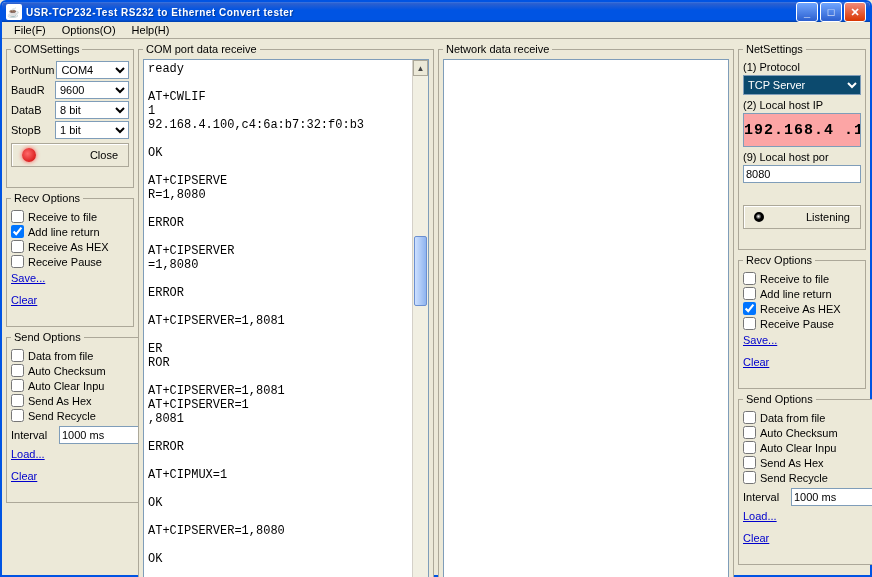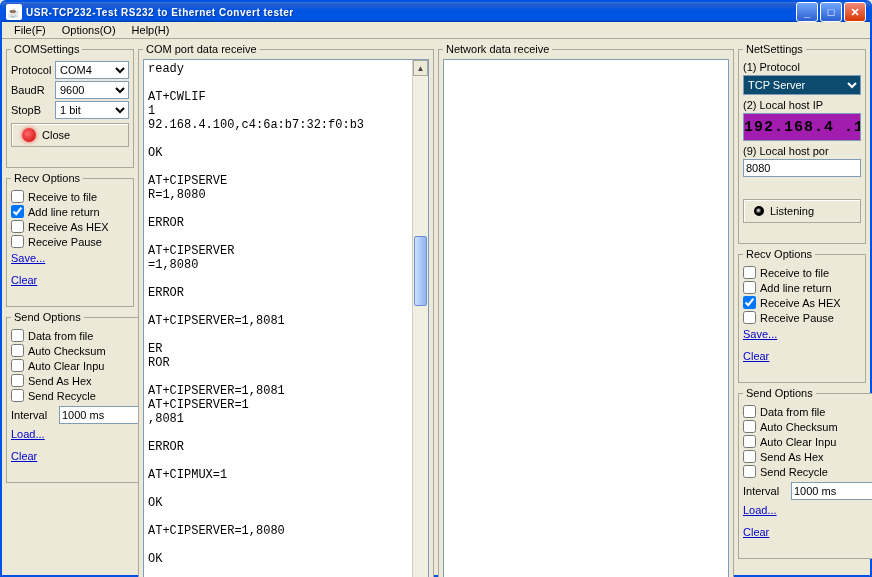--- a/index.html
+++ b/index.html
@@ -25,39 +25,39 @@
 
 fieldset { border: 1px solid #aca899; padding: 4px 4px 20px 4px; background: #ece9d8; }
 legend { padding: 0 3px; color: #000; font-size: 11px; }
 
 .row { display: flex; align-items: center; gap: 2px; margin: 2px 0; }
 .row label { flex: 0 0 42px; font-size: 11px; }
 select.combo { flex: 1; font-size: 11px; height: 18px; background: #fff; border: 1px solid #7f9db9; }
 input.txt { border: 1px solid #7f9db9; height: 18px; background: #fff; padding: 0 2px; font-size: 11px; }
 
 .btn { background: #ece9d8; border: 1px solid #aca899; padding: 4px 10px; cursor: pointer; font-size: 11px; box-shadow: inset 1px 1px 0 #fff; }
-.btn.big { display: flex; align-items: center; justify-content: flex-start; gap: 6px; width: 100%; height: 24px; font-size: 12px; }
+.btn.big { display: flex; align-items: center; justify-content: space-between; gap: 6px; width: 100%; height: 24px; font-size: 12px; }
 
 .redcircle { width: 14px; height: 14px; border-radius: 50%; background: radial-gradient(circle at 40% 40%, #ff6a6a, #c00); box-shadow: 0 0 4px #f55; }
 .blackcircle { width: 10px; height: 10px; border-radius: 50%; border: 2px solid #000; background: radial-gradient(circle at 40% 40%, #fff, #000 60%); }
 
 .chk { display: flex; align-items: center; gap: 4px; margin: 2px 0; }
 .chk input { width: 13px; height: 13px; }
 
 .linkpair { display: flex; gap: 10px; margin-top: 4px; flex-direction: column; }
 .linkpair span { color: #0000cc; text-decoration: underline; cursor: pointer; }
 
 .recvbox { flex: 1; background: #fff; border: 1px solid #7f9db9; font-family: "Courier New", monospace; font-size: 12px; padding: 2px 4px; overflow: auto; white-space: pre-wrap; position: relative; }
 .recvwrap { position: relative; flex: 1; display: flex; }
 .scrollbar { position: absolute; right: 1px; top: 1px; bottom: 1px; width: 16px; background: #f1efe2; border-left: 1px solid #d4d0c8; }
 .scrollbar .arrow { height: 16px; background: #ece9d8; border: 1px solid #aca899; display:flex; align-items:center; justify-content:center; font-size:8px; color:#444; }
 .scrollbar .thumb { position: absolute; left: 1px; right: 1px; background: linear-gradient(to right,#cde0ff,#8fb4ef); border: 1px solid #6b8fd0; border-radius: 2px; }
 
 .netproto { background: #0c4a6e; color: #fff; border: 1px solid #7f9db9; width: 100%; height: 20px; }
-.iptxt { width:100%; height:28px; border:1px solid #7f9db9; background:#a21caf; text-align:center; font-family:"Courier New",monospace; font-size:15px; font-weight:bold; letter-spacing:1px; }
+.iptxt { width:100%; height:34px; border:1px solid #7f9db9; background:#fca5a5; text-align:center; font-family:"Courier New",monospace; font-size:15px; font-weight:bold; letter-spacing:1px; }
 .porttxt { width:100%; height:18px; border:1px solid #7f9db9; background:#fff; padding:0 2px; }
 
 .grpouter { display:flex; flex-direction:column; flex:1; min-height:0; }
 </style>
 </head>
 <body>
 
 <div class="window">
   <div class="titlebar">
     <span class="icon">☕</span>
@@ -74,26 +74,30 @@
     <span>Options(O)</span>
     <span>Help(H)</span>
   </div>
 
   <div class="clientarea">
 
     <div class="leftcol">
       <fieldset>
         <legend>COMSettings</legend>
         <div class="row">
-            <label>Protocol</label>
+            <label>PortNum</label>
             <select class="combo"><option>COM4</option></select>
           </div>
         <div class="row">
             <label>BaudR</label>
             <select class="combo"><option>9600</option></select>
+          </div>
+        <div class="row">
+            <label>DataB</label>
+            <select class="combo"><option>8 bit</option></select>
           </div>
         <div class="row">
             <label>StopB</label>
             <select class="combo"><option>1 bit</option></select>
           </div>
         <button class="btn big" style="margin-top:4px;">
             <span class="redcircle"></span>
             <span>Close</span>
           </button>
       </fieldset>

